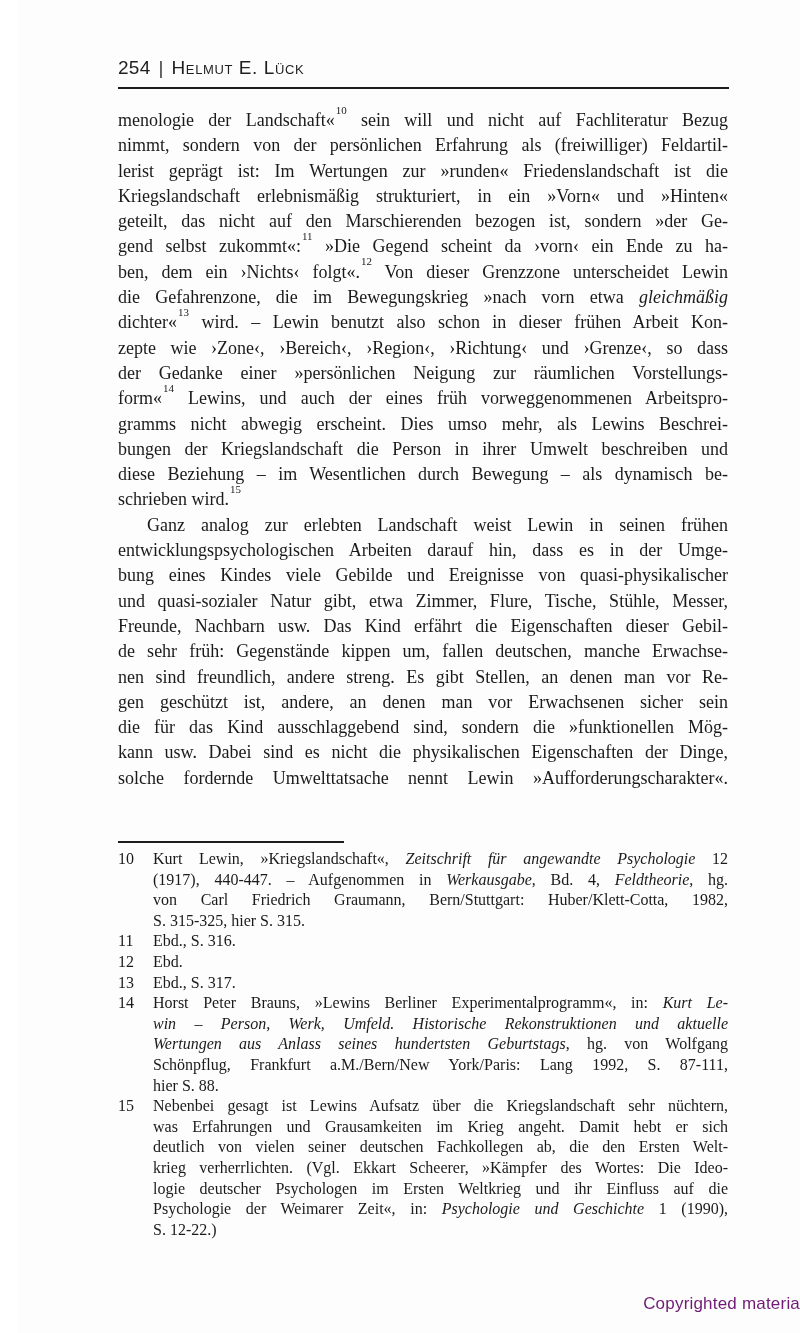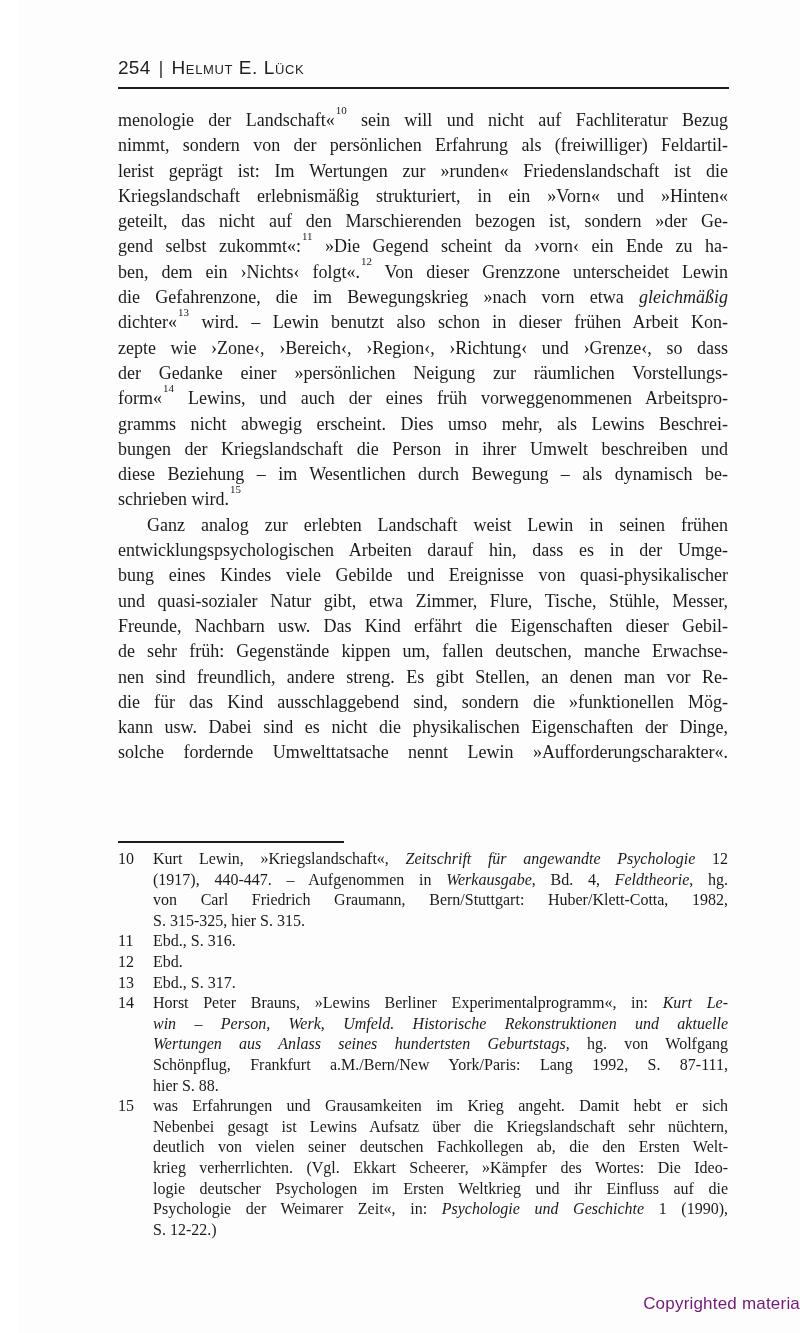--- a/index.html
+++ b/index.html
@@ -89,20 +89,21 @@
         <div class="line end">schrieben wird.<sup>15</sup></div>
       </div>
       <div>
         <div class="line indent">Ganz analog zur erlebten Landschaft weist Lewin in seinen frühen</div>
         <div class="line">entwicklungspsychologischen Arbeiten darauf hin, dass es in der Umge-</div>
         <div class="line">bung eines Kindes viele Gebilde und Ereignisse von quasi-physikalischer</div>
         <div class="line">und quasi-sozialer Natur gibt, etwa Zimmer, Flure, Tische, Stühle, Messer,</div>
         <div class="line">Freunde, Nachbarn usw. Das Kind erfährt die Eigenschaften dieser Gebil-</div>
         <div class="line">de sehr früh: Gegenstände kippen um, fallen deutschen, manche Erwachse-</div>
         <div class="line">nen sind freundlich, andere streng. Es gibt Stellen, an denen man vor Re-</div>
+        <div class="line">gen geschützt ist, andere, an denen man vor Erwachsenen sicher sein</div>
         <div class="line">die für das Kind ausschlaggebend sind, sondern die »funktionellen Mög-</div>
         <div class="line">kann usw. Dabei sind es nicht die physikalischen Eigenschaften der Dinge,</div>
         <div class="line">solche fordernde Umwelttatsache nennt Lewin »Aufforderungscharakter«.</div>
       </div>
     </main>
 
   <div class="fnrule"></div>
 
   <section class="footnotes">
       <div class="footnote">
@@ -138,22 +139,22 @@
           <div class="line">Horst Peter Brauns, »Lewins Berliner Experimentalprogramm«, in: <i>Kurt Le-</i></div>
           <div class="line"><i>win – Person, Werk, Umfeld. Historische Rekonstruktionen und aktuelle</i></div>
           <div class="line"><i>Wertungen aus Anlass seines hundertsten Geburtstags</i>, hg. von Wolfgang</div>
           <div class="line">Schönpflug, Frankfurt a.M./Bern/New York/Paris: Lang 1992, S. 87-111,</div>
           <div class="line end">hier S. 88.</div>
         </div>
       </div>
       <div class="footnote">
         <span class="fnnum">15</span>
         <div class="fntext">
+          <div class="line">Nebenbei gesagt ist Lewins Aufsatz über die Kriegslandschaft sehr nüchtern,</div>
           <div class="line">was Erfahrungen und Grausamkeiten im Krieg angeht. Damit hebt er sich</div>
-          <div class="line">Nebenbei gesagt ist Lewins Aufsatz über die Kriegslandschaft sehr nüchtern,</div>
           <div class="line">deutlich von vielen seiner deutschen Fachkollegen ab, die den Ersten Welt-</div>
           <div class="line">krieg verherrlichten. (Vgl. Ekkart Scheerer, »Kämpfer des Wortes: Die Ideo-</div>
           <div class="line">logie deutscher Psychologen im Ersten Weltkrieg und ihr Einfluss auf die</div>
           <div class="line">Psychologie der Weimarer Zeit«, in: <i>Psychologie und Geschichte</i> 1 (1990),</div>
           <div class="line end">S. 12-22.)</div>
         </div>
       </div>
     </section>
 
   <div class="watermark">Copyrighted material</div>

